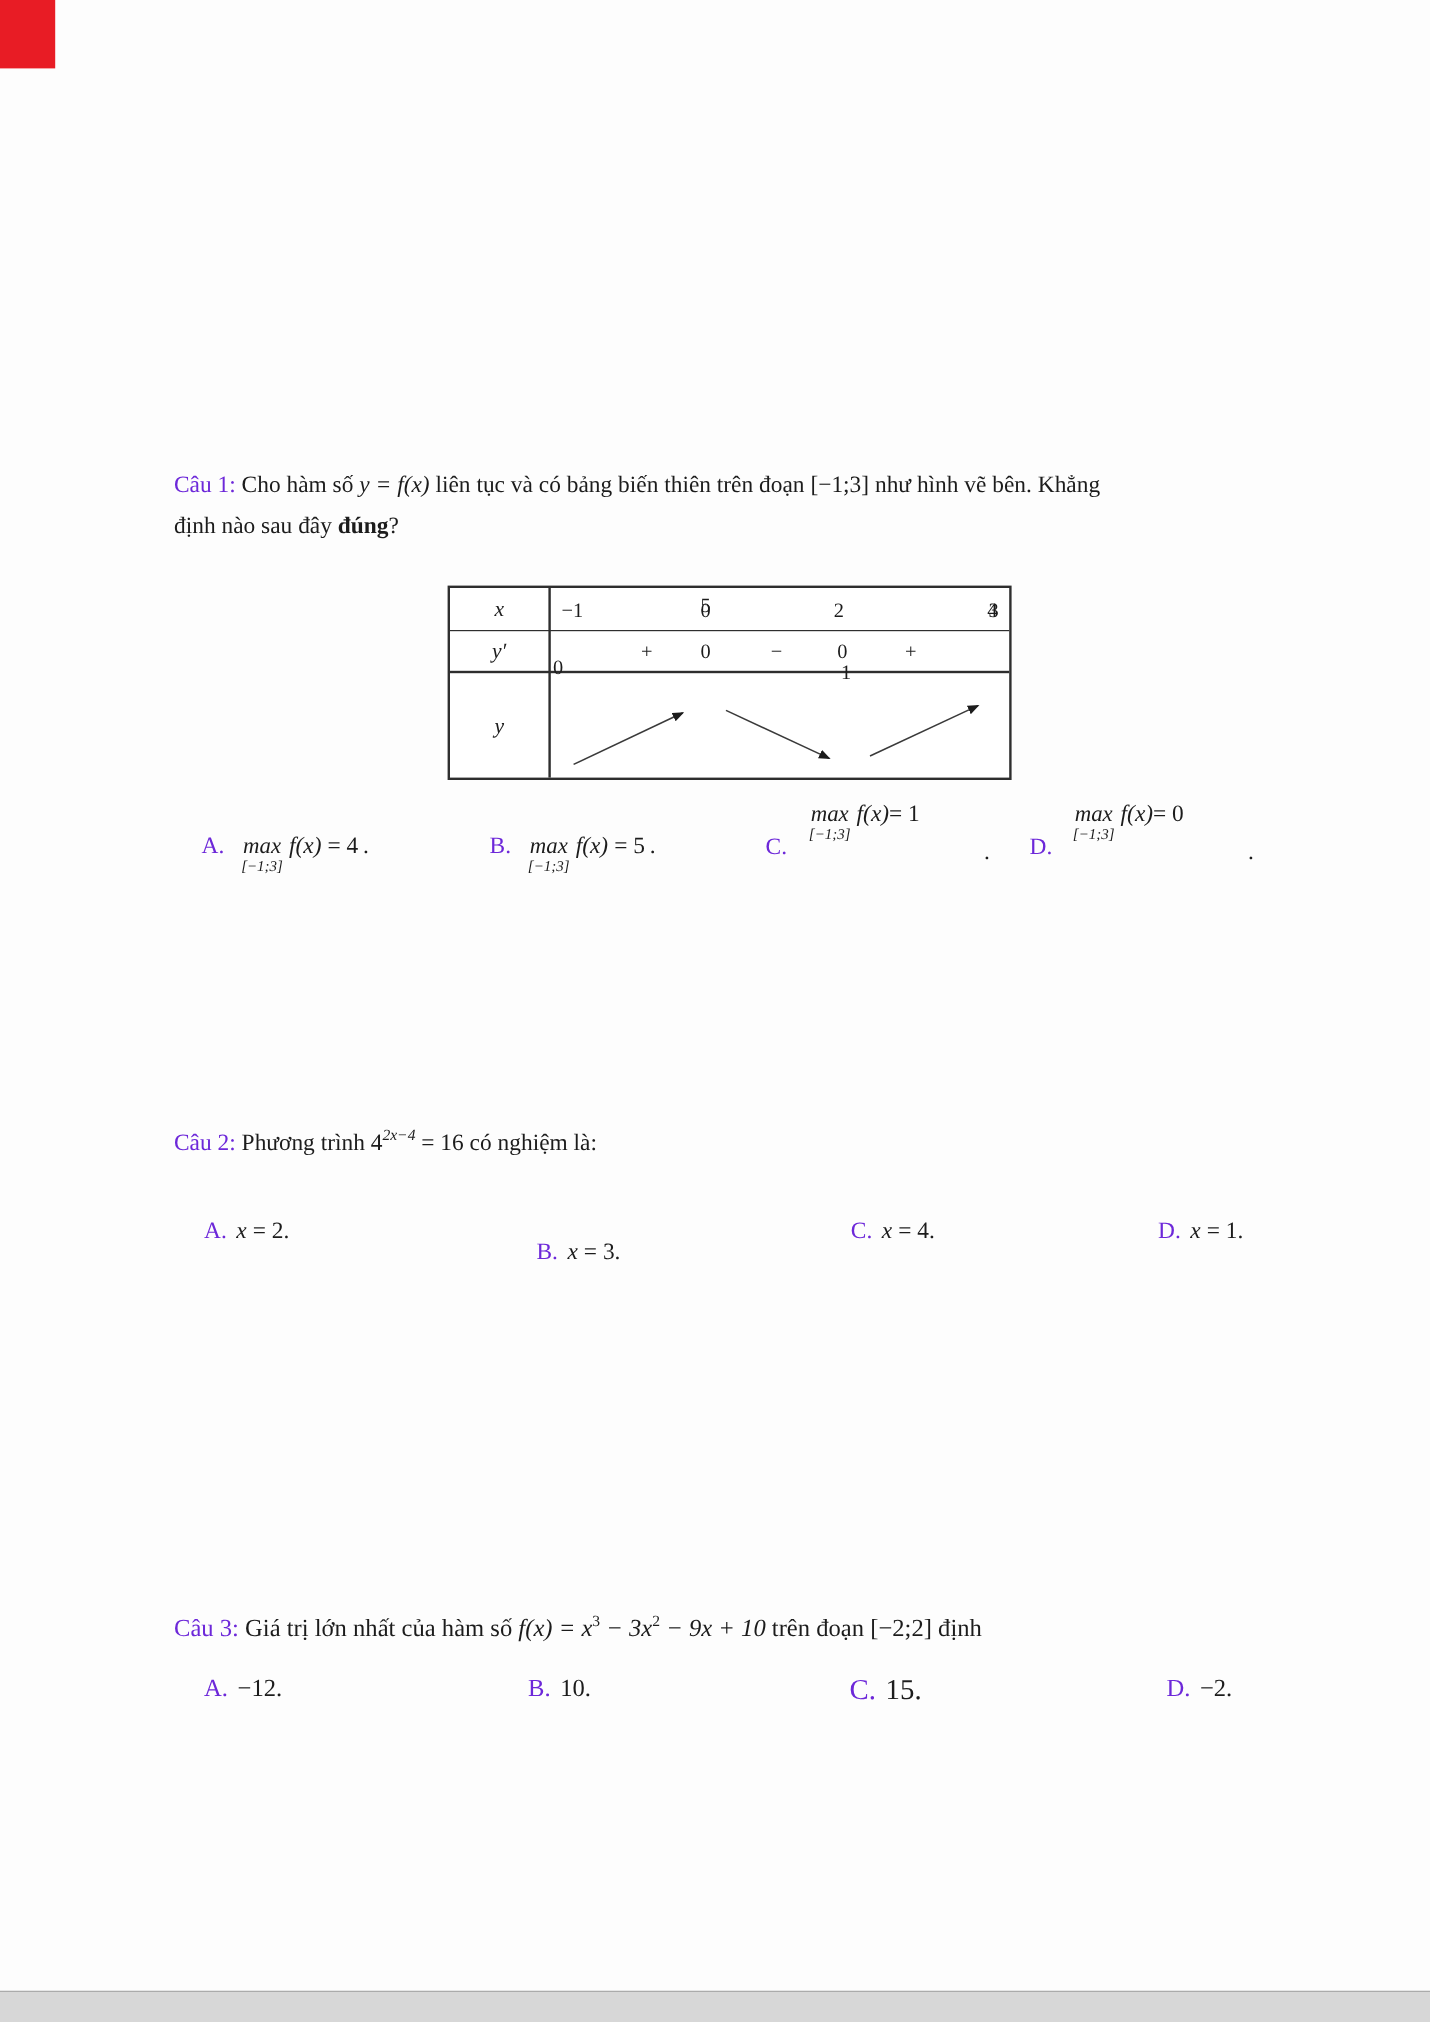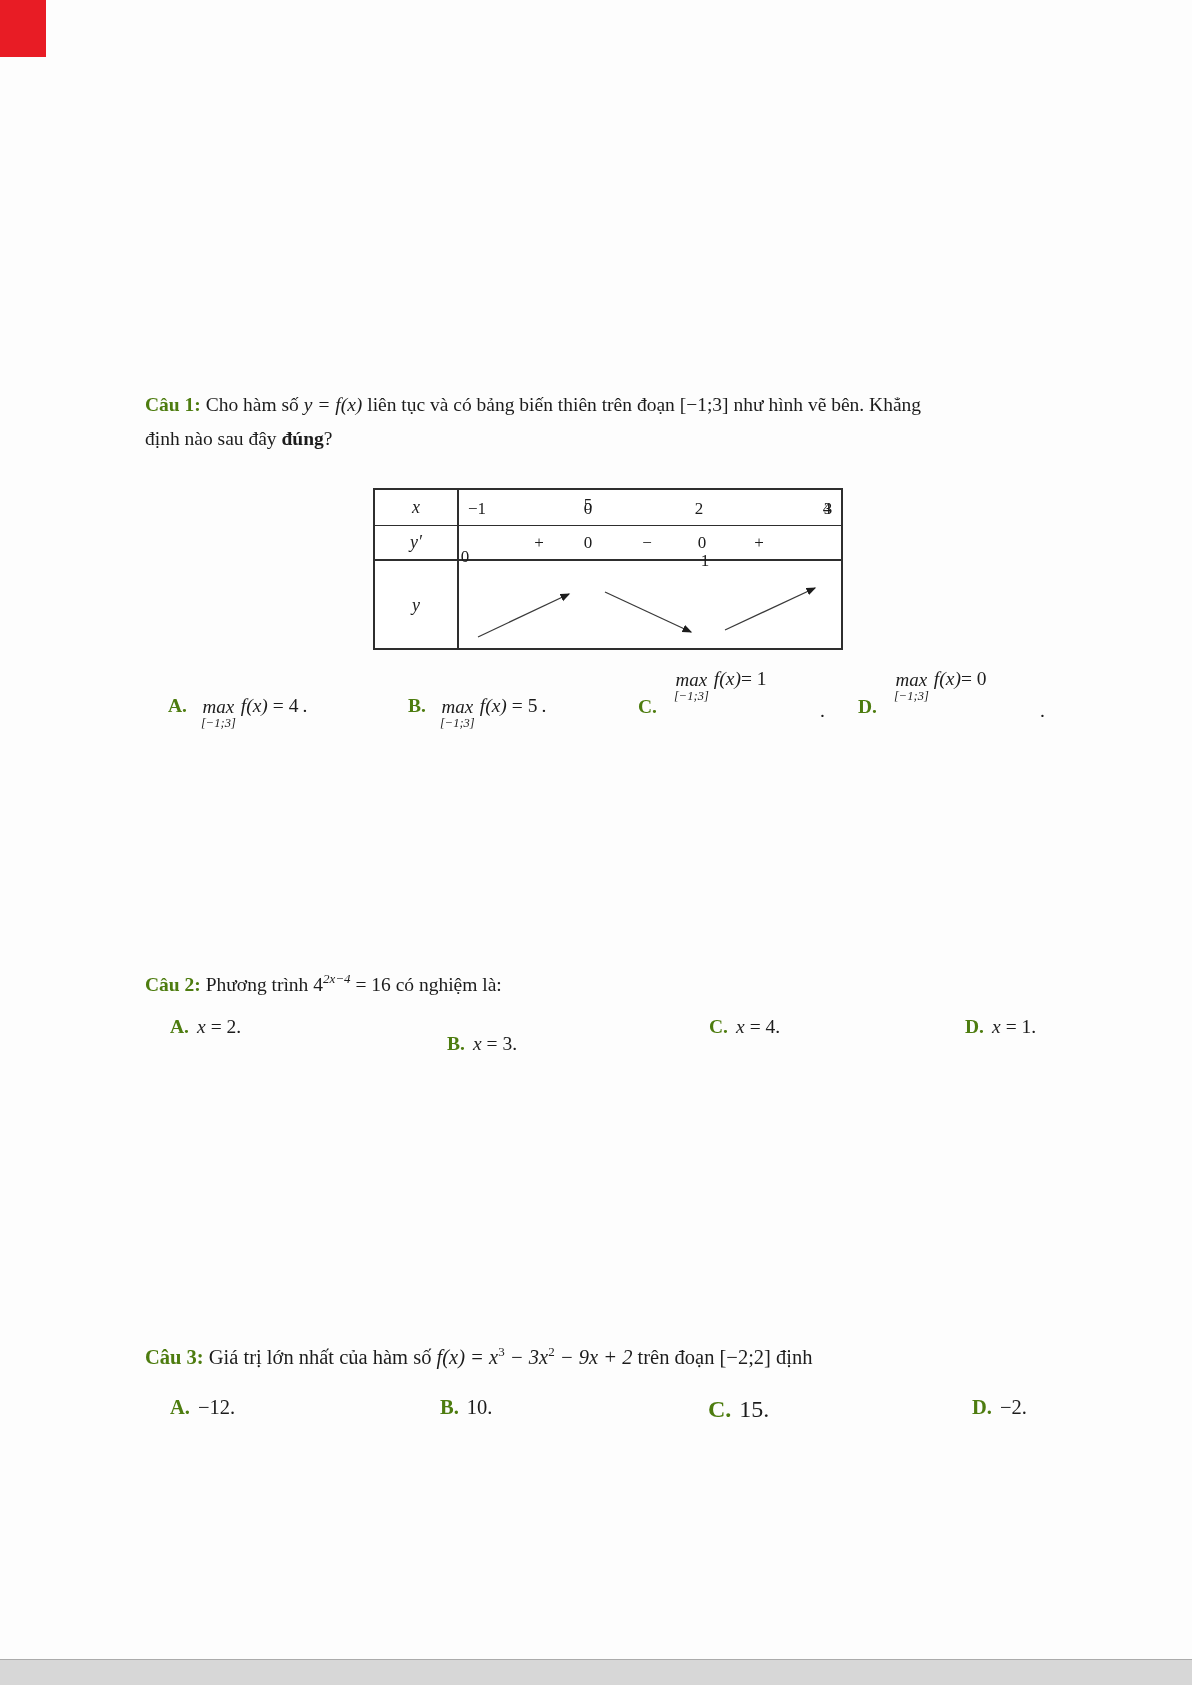--- a/index.html
+++ b/index.html
@@ -5,21 +5,21 @@
   html,body{margin:0;padding:0;background:#ffffff;}
   .page{
     position:relative;
     width:1192px;height:1685px;
     background:#fdfdfd;
     font-family:"Liberation Serif", serif;
     color:#1c1c1c;
     overflow:hidden;
   }
   .line{position:absolute;white-space:nowrap;font-size:19.5px;line-height:1.35;}
-  .blue{color:#4d7c0f;font-weight:bold;}
+  .blue{color:#6d28d9;font-weight:normal;}
   .mi{font-style:italic;}
   .sup{position:relative;top:-8px;font-size:13px;font-style:italic;}
   .supn{position:relative;top:-8px;font-size:13px;}
 
   
   .red-corner{position:absolute;left:0;top:0;width:46px;height:57px;background:#e81c25;}
 
   
   .footer-strip{position:absolute;left:0;top:1659px;width:1192px;height:26px;
     background:#d7d7d7;border-top:1px solid #ababab;}
@@ -114,40 +114,40 @@
     <span class="expr"><span class="maxstack" style="margin-left:0;"><span class="mx">max</span><span class="iv">[−1;3]</span></span><span class="mi">f(x)</span><span class="eq">= 1</span></span>
     <span class="blue letter">C.</span>
     <span class="period">.</span>
   </div>
   <div class="optCD" style="left:858px;top:668px;">
     <span class="expr"><span class="maxstack" style="margin-left:0;"><span class="mx">max</span><span class="iv">[−1;3]</span></span><span class="mi">f(x)</span><span class="eq">= 0</span></span>
     <span class="blue letter">D.</span>
     <span class="period">.</span>
   </div>
 
-  <div class="line" style="left:145px;top:972px;">
+  <div class="line" style="left:145px;top:940px;">
     <span class="blue">Câu 2:</span>
     <span>Phương trình </span><span>4</span><span class="sup">2x−4</span><span> = 16 có nghiệm là:</span>
   </div>
   <div class="optrow" style="left:170px;top:1016px;">
     <span class="blue letter-sp">A.</span><span class="mi">x</span><span class="eq">= 2.</span>
   </div>
   <div class="optrow" style="left:447px;top:1016px;margin-top:17px;">
     <span class="blue letter-sp">B.</span><span class="mi">x</span><span class="eq">= 3.</span>
   </div>
   <div class="optrow" style="left:709px;top:1016px;">
     <span class="blue letter-sp">C.</span><span class="mi">x</span><span class="eq">= 4.</span>
   </div>
   <div class="optrow" style="left:965px;top:1016px;">
     <span class="blue letter-sp">D.</span><span class="mi">x</span><span class="eq">= 1.</span>
   </div>
 
   <div class="line" style="left:145px;top:1344px;font-size:20.5px;">
     <span class="blue">Câu 3:</span>
-    <span>Giá trị lớn nhất của hàm số </span><span class="mi">f(x) = x</span><span class="supn">3</span><span class="mi"> − 3x</span><span class="supn">2</span><span class="mi"> − 9x + 2</span><span> trên đoạn </span><span>[−2;2]</span><span> định</span>
+    <span>Giá trị lớn nhất của hàm số </span><span class="mi">f(x) = x</span><span class="supn">3</span><span class="mi"> − 3x</span><span class="supn">2</span><span class="mi"> − 9x + 10</span><span> trên đoạn </span><span>[−2;2]</span><span> định</span>
   </div>
   <div class="optrow" style="left:170px;top:1396px;font-size:20.5px;">
     <span class="blue letter-sp">A.</span><span>−12.</span>
   </div>
   <div class="optrow" style="left:440px;top:1396px;font-size:20.5px;">
     <span class="blue letter-sp">B.</span><span>10.</span>
   </div>
   <div class="optrow" style="left:708px;top:1396px;font-size:24px;">
     <span class="blue letter-sp">C.</span><span>15.</span>
   </div>

